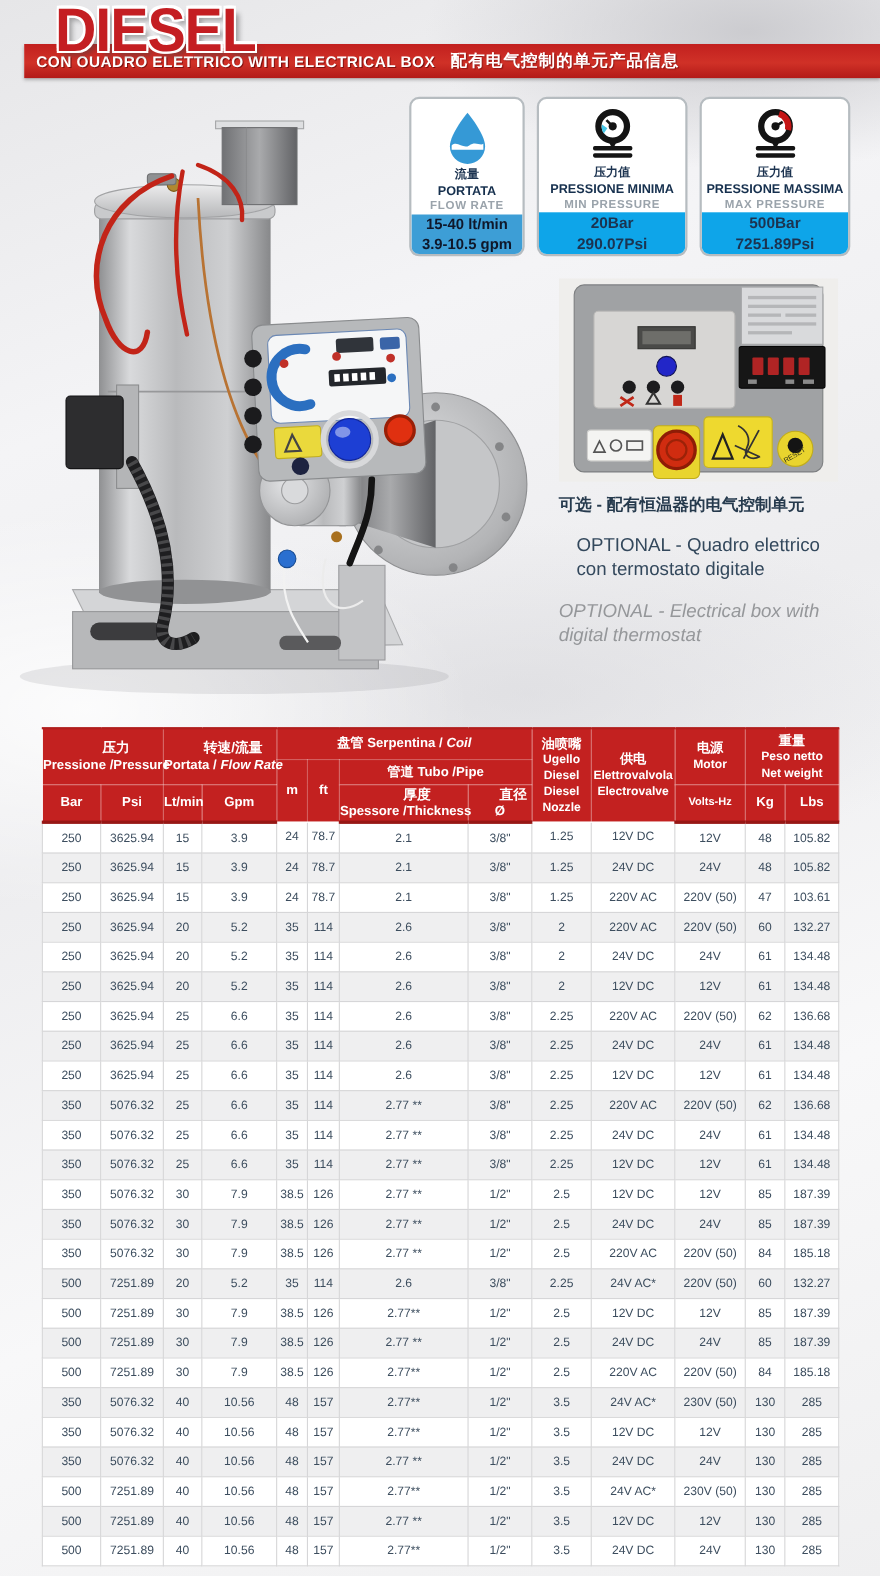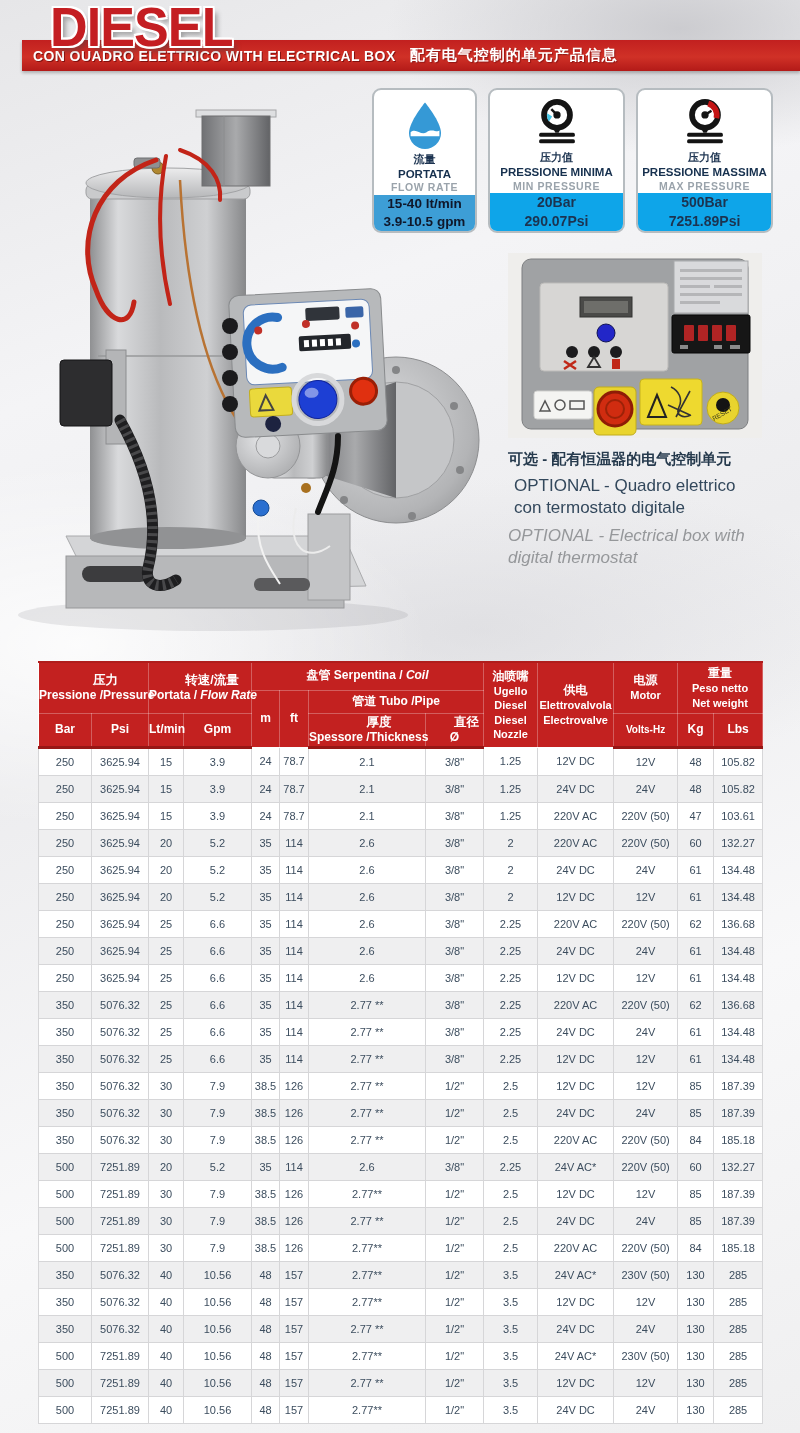--- a/index.html
+++ b/index.html
@@ -52,21 +52,21 @@
   .card-value{
     height:53px;display:flex;flex-direction:column;align-items:center;justify-content:center;
     font-weight:800;font-size:14px;line-height:1.35;
   }
   .card-value.blue{background:#3d9ed6;color:#0f172a;font-size:13.5px;}
   .card-value.light{background:#0ea5e9;color:#1c3350;}
   
   .optional-photo{position:absolute;left:508px;top:253px;width:254px;height:185px;}
   .optional-caption{position:absolute;left:508px;top:450px;width:262px;}
   .cap-zh{font-size:15px;font-weight:800;color:#263a4d;margin:0 0 5px 0;}
-  .cap-it{font-size:17px;font-weight:400;color:#33485c;line-height:1.3;margin:6px;}
+  .cap-it{font-size:17px;font-weight:400;color:#33485c;line-height:1.3;margin:16px;}
   .cap-en{font-size:17px;font-style:italic;color:#95979a;line-height:1.3;margin:2px 0 0 0;}
   
   .machine{position:absolute;left:8px;top:88px;width:492px;height:560px;z-index:1;}
   
   .spec-table-wrap{position:absolute;left:38px;top:661px;width:724px;}
   table.spec{border-collapse:collapse;table-layout:fixed;width:724px;background:#fff;}
   table.spec thead th{
     background:#c32120;color:#fff;font-weight:800;
     border:1px solid rgba(255,255,255,.28);
     padding:0;vertical-align:middle;text-align:center;

